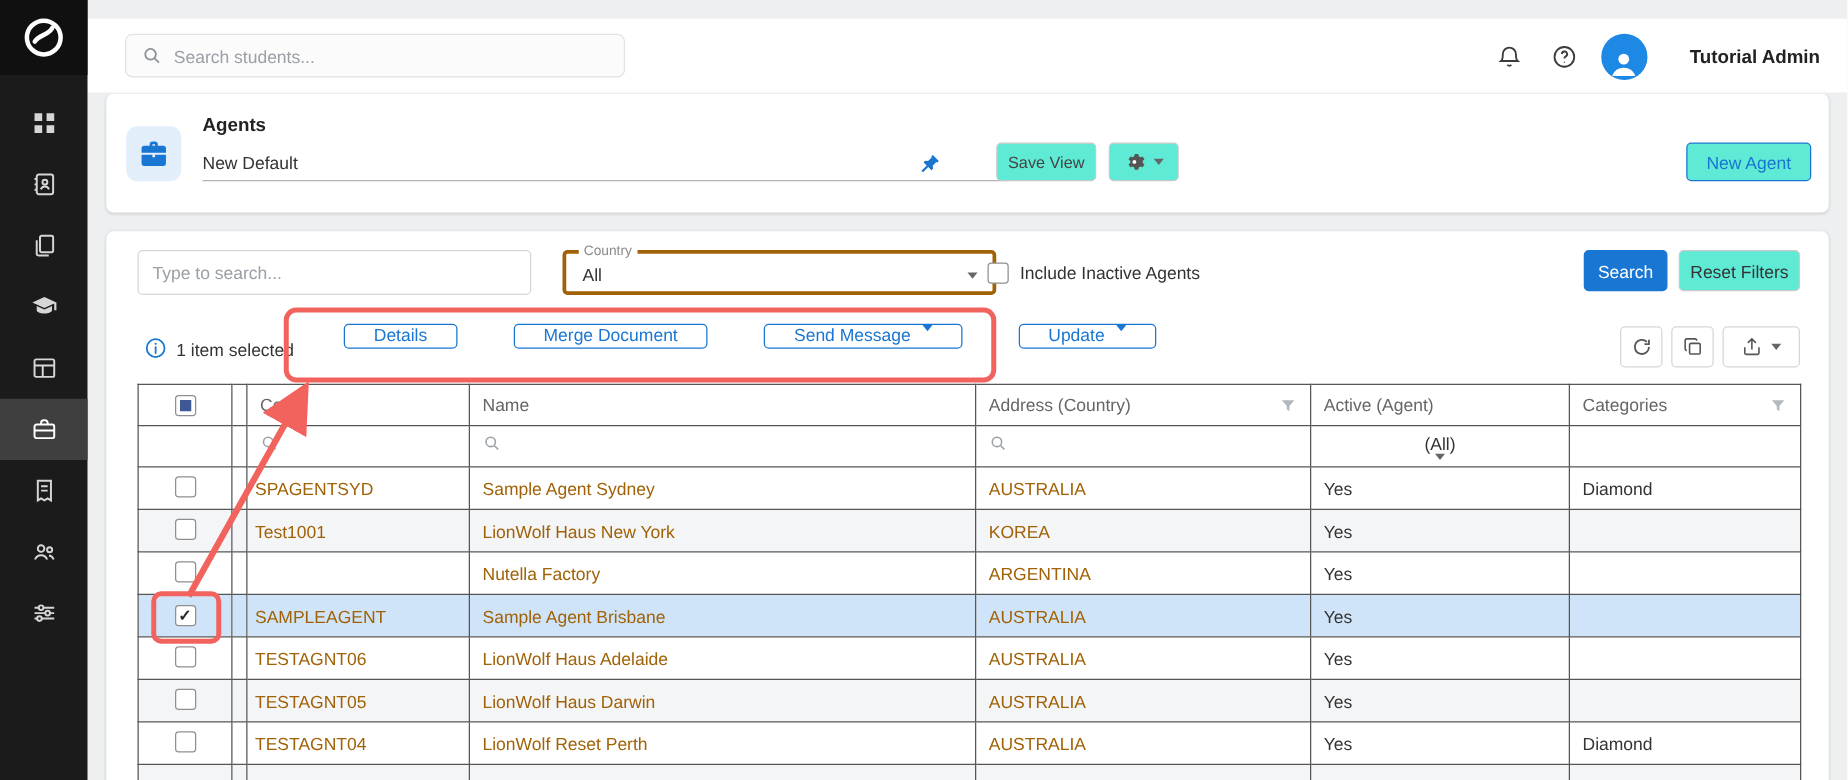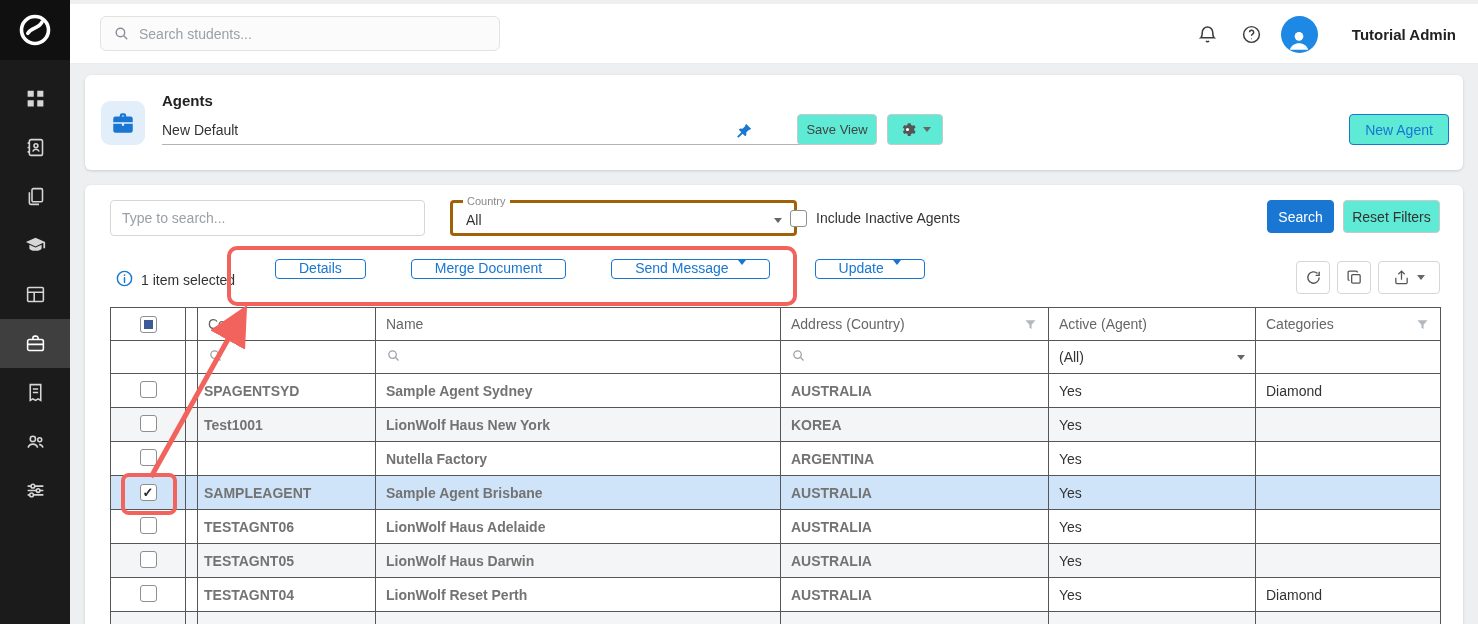--- a/index.html
+++ b/index.html
@@ -9,21 +9,21 @@
   
   .sidebar { position:absolute; left:0; top:0; width:70px; height:624px; background:#1b1b1b; z-index:5; }
   .logo { height:60px; display:flex; align-items:center; justify-content:center; background:#101010; cursor:pointer; }
   .logo svg { width:36px; height:36px; }
   .side-nav { display:flex; flex-direction:column; padding-top:14px; }
   .side-item { height:49px; display:flex; align-items:center; justify-content:center; color:#d6d6d6; cursor:pointer; }
   .side-item.active { background:#3f3f3f; color:#ffffff; }
   .side-item svg { width:21px; height:21px; display:block; }
 
   
-  .topbar { position:absolute; left:70px; top:4px; width:1408px; height:60px; background:#fff; border-bottom:1px solid #ececec; z-index:4; }
+  .topbar { position:absolute; left:70px; top:15px; width:1408px; height:60px; background:#fff; border-bottom:1px solid #ececec; z-index:4; }
   .topbar-search { position:absolute; left:30px; top:12px; width:400px; height:35px; background:#fbfbfb; border:1px solid #e2e2e2; border-radius:6px; display:flex; align-items:center; padding:0 12px; gap:9px; }
   .topbar-search svg { width:17px; height:17px; flex:0 0 auto; }
   .topbar-search input { border:none; outline:none; background:transparent; font-size:14px; color:#444; width:100%; font-family:"Liberation Sans",sans-serif; }
   .topbar-search input::placeholder { color:#9aa0a6; }
   .topbar-right { position:absolute; right:22px; top:0; height:60px; display:flex; align-items:center; gap:14px; }
   .icon-btn { width:30px; height:30px; display:flex; align-items:center; justify-content:center; cursor:pointer; }
   .icon-btn svg { width:21px; height:21px; }
   .avatar { width:37px; height:37px; border-radius:50%; background:#1e88e5; display:flex; align-items:flex-end; justify-content:center; overflow:hidden; cursor:pointer; }
   .avatar svg { width:26px; height:26px; }
   .user-name { font-size:15px; font-weight:700; color:#222; margin-left:20px; }
@@ -76,27 +76,27 @@
 
   
   .grid-wrap { position:absolute; left:25px; top:122px; width:1330px; }
   table.grid { border-collapse:collapse; table-layout:fixed; width:1330px; background:#fff; }
   .grid th, .grid td { border:1px solid #565656; padding:0 10px; overflow:hidden; white-space:nowrap; text-overflow:ellipsis; }
   .grid thead th { height:33px; font-size:14px; font-weight:400; color:#666; text-align:left; background:#fff; }
   .grid thead .th-inner { display:flex; align-items:center; justify-content:space-between; }
   .grid thead .funnel { width:15px; height:15px; flex:0 0 auto; cursor:pointer; }
   .grid .filter-row td { height:33px; background:#fff; }
   .grid .filter-row svg.mag { width:15px; height:15px; }
-  .grid .filter-row .sel-cell { display:flex; align-items:center; justify-content:space-between; font-size:14px; color:#333; cursor:pointer; }
+  .grid .filter-row .sel-cell { display:flex; align-items:center; justify-content:space-between; font-size:14px; color:#333; cursor:pointer;flex-direction:column; }
   .grid tbody td { height:34px; font-size:14px; color:#333; background:#fff; }
   .grid tbody tr:nth-child(even) td { background:#f4f5f6; }
   .grid tbody tr.selected td { background:#cfe4f8; }
   .grid td.cb, .grid th.cb { text-align:center; padding:0; }
   .grid td.code-cell { padding:0 6px; }
-  .grid .link { color:#737373; cursor:pointer;font-weight:bold; }
+  .grid .link { color:#a16207; cursor:pointer; }
   .grid tr.partial td { height:22px; }
 
   
   .annot-box { position:absolute; border:4px solid #f2635d; z-index:60; pointer-events:none; }
   #annot-box-actions { left:227px; top:246px; width:570px; height:60px; border-radius:10px; }
   #annot-box-checkbox { left:121px; top:473px; width:56px; height:42px; border-radius:8px; }
   #annot-arrow { position:absolute; left:0; top:0; width:1478px; height:624px; z-index:59; pointer-events:none; }
 </style>
 </head>
 <body>

